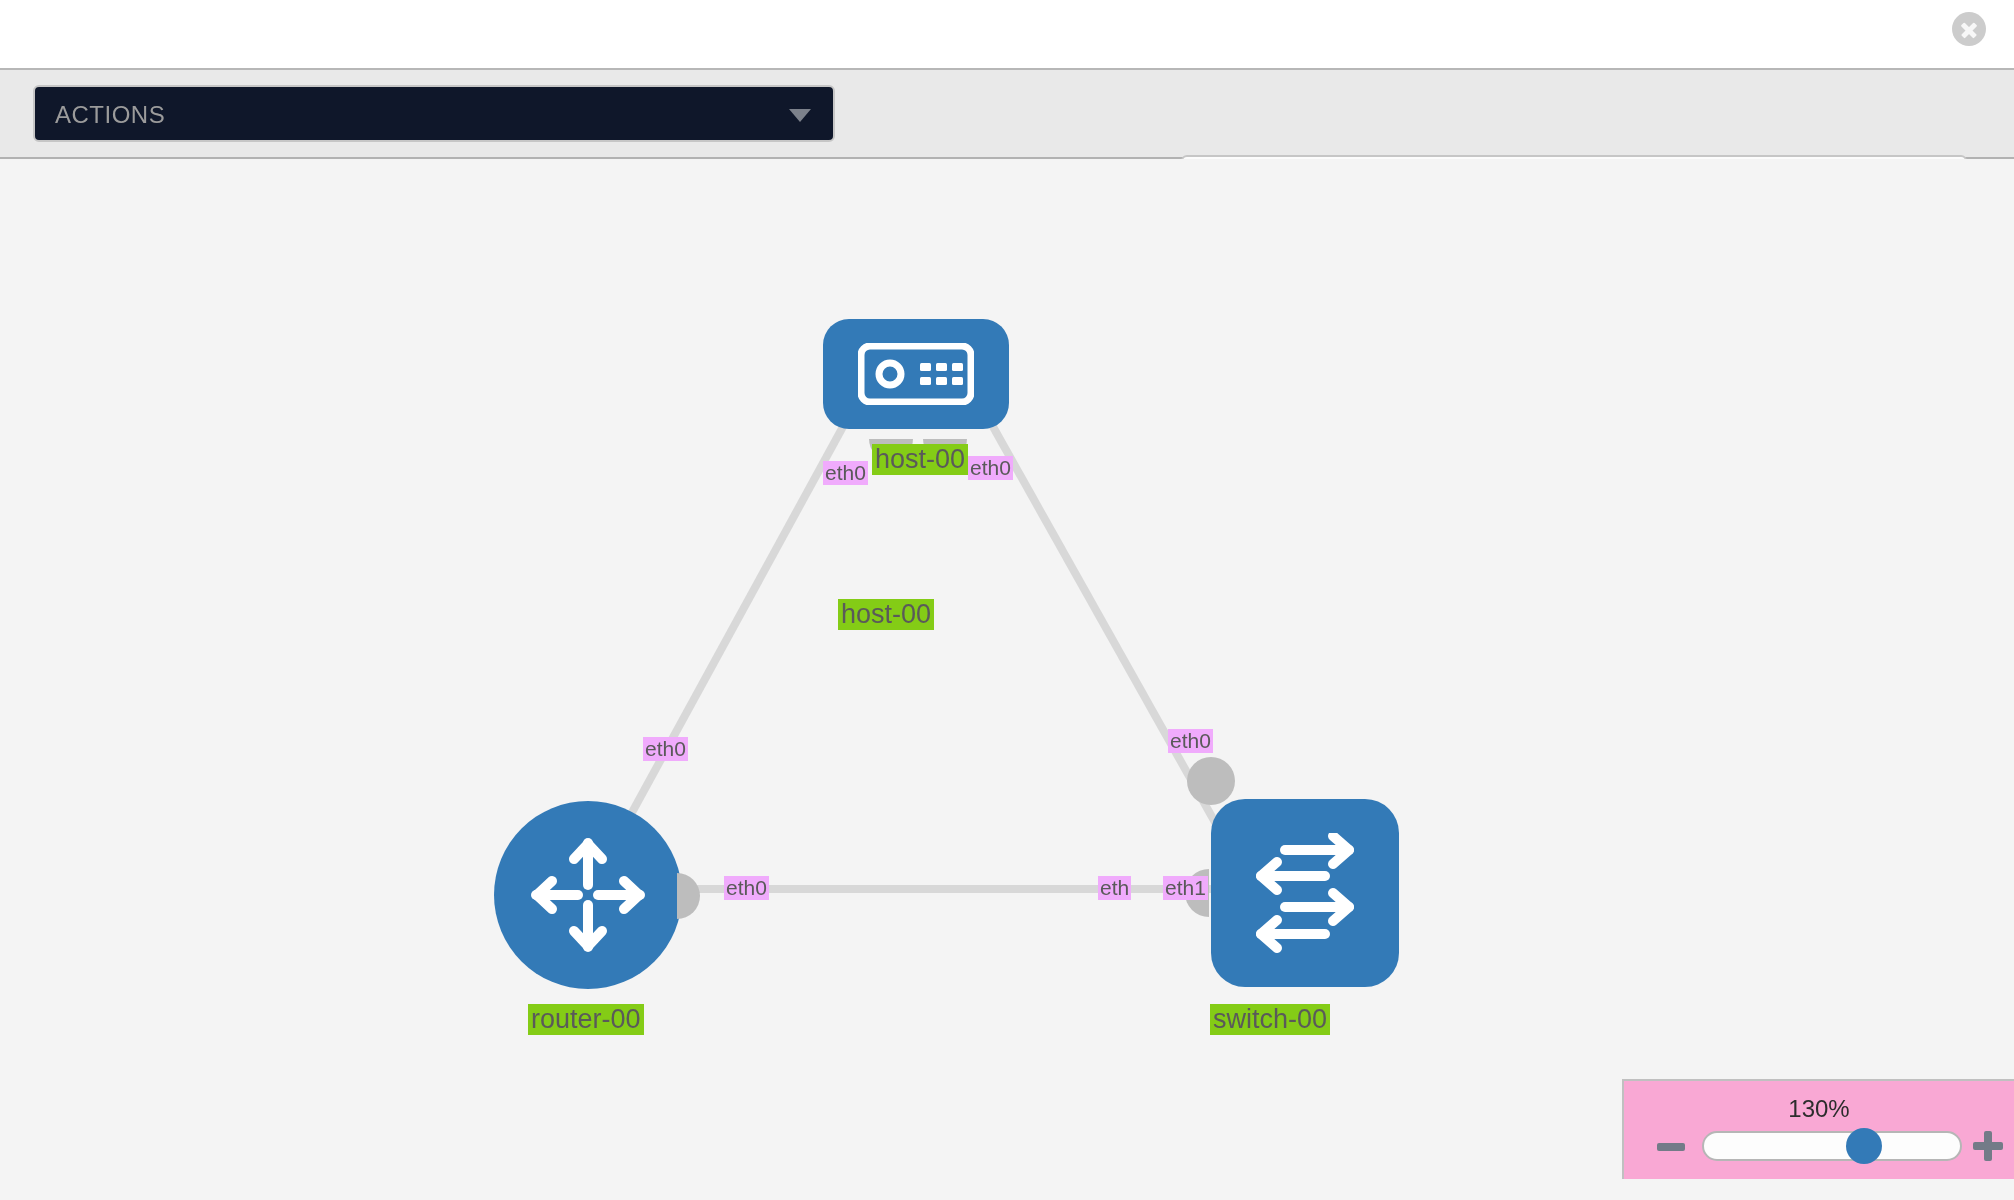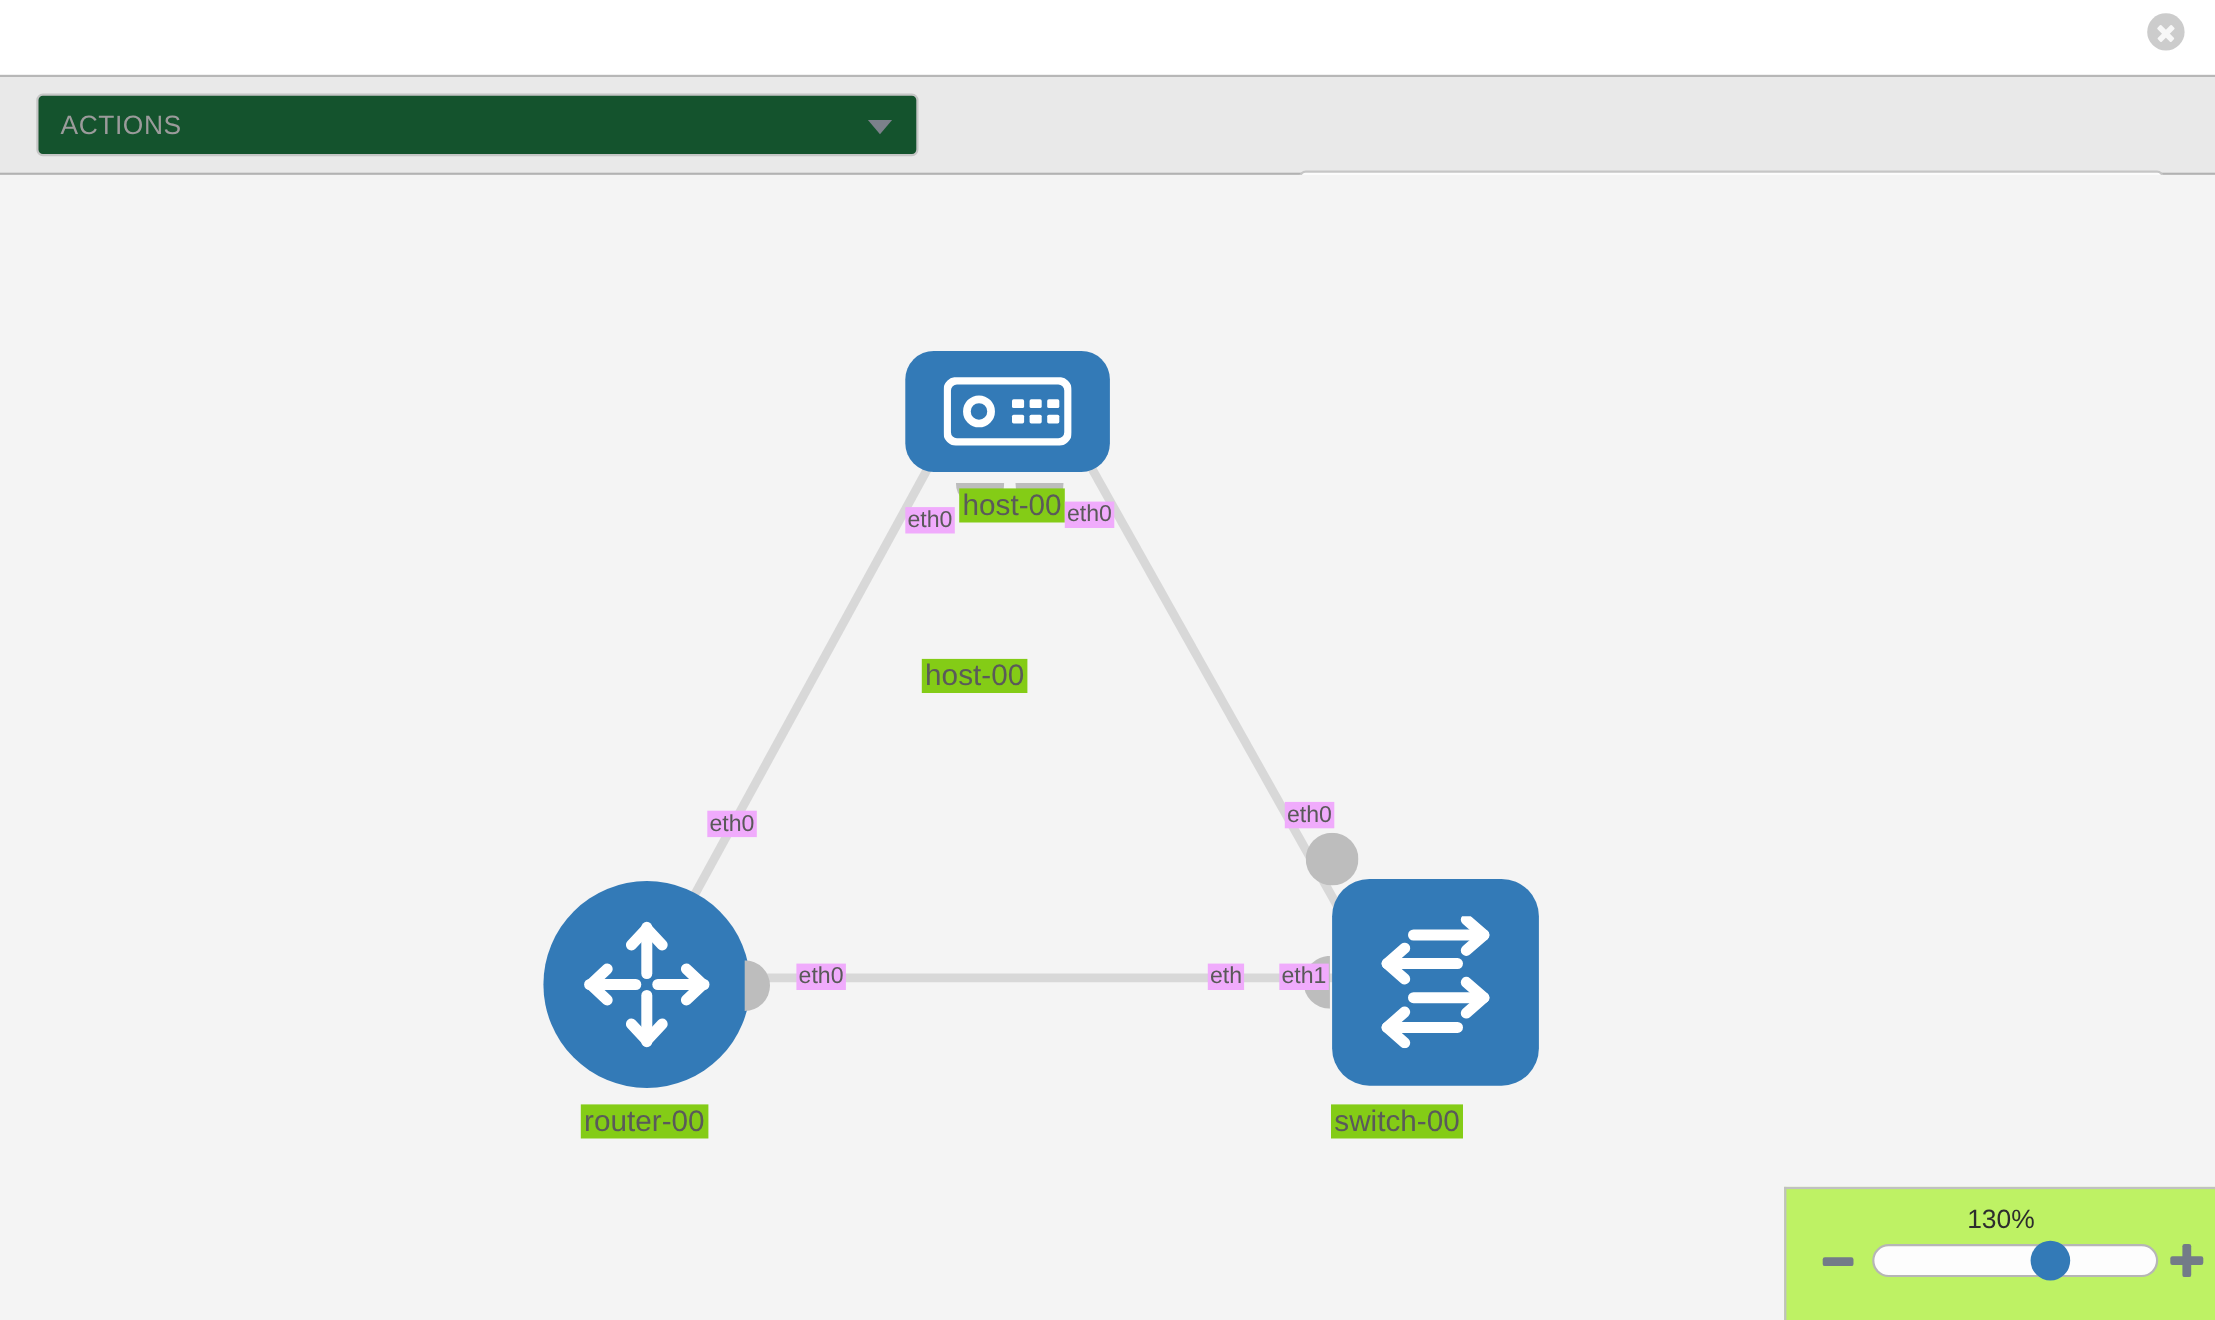--- a/index.html
+++ b/index.html
@@ -35,21 +35,21 @@
   .close-btn::after{transform:rotate(-45deg);}
 
   
   .toolbar{
     position:absolute;left:0;top:70px;width:2014px;height:89px;
     background:#e9e9e9;border-bottom:2px solid #b2b2b2;
     box-sizing:border-box;
   }
   .actions-select{
     position:absolute;left:33px;top:15px;width:802px;height:57px;
-    background:#14532d;border:2px solid #c6c6c6;border-radius:6px;
+    background:#0f172a;border:2px solid #c6c6c6;border-radius:6px;
     box-sizing:border-box;cursor:pointer;
   }
   .actions-select .lbl{
     position:absolute;left:20px;top:14px;
     font-size:24px;color:#9b9b9b;letter-spacing:.5px;
   }
   .caret{
     position:absolute;width:0;height:0;
     border-left:11px solid transparent;border-right:11px solid transparent;
     border-top:13px solid #7c818b;
@@ -93,22 +93,22 @@
   .port{
     position:absolute;border-radius:50%;background:#bdbdbd;
   }
   .edge-label{
     position:absolute;white-space:nowrap;
     font-size:21px;color:#595959;background:#f0abfc;padding:0 2px;
   }
 
   
   .zoom-panel{
-    position:absolute;left:1622px;top:1079px;width:392px;height:121px;
-    background:#bef264;border:2px solid #c0c0c0;border-right:none;border-bottom:none;
+    position:absolute;left:1622px;top:1079px;width:392px;height:100px;
+    background:#f9a8d4;border:2px solid #c0c0c0;border-right:none;border-bottom:none;
     box-sizing:border-box;
     padding-left:48px;
   }
   .zoom-pct{
     position:absolute;left:0;right:0;top:14px;text-align:center;
     font-size:24px;color:#2d2d2d;
   }
   .zoom-minus{
     position:absolute;left:33px;top:62px;width:28px;height:8px;
     background:#737b88;border-radius:2px;cursor:pointer;

